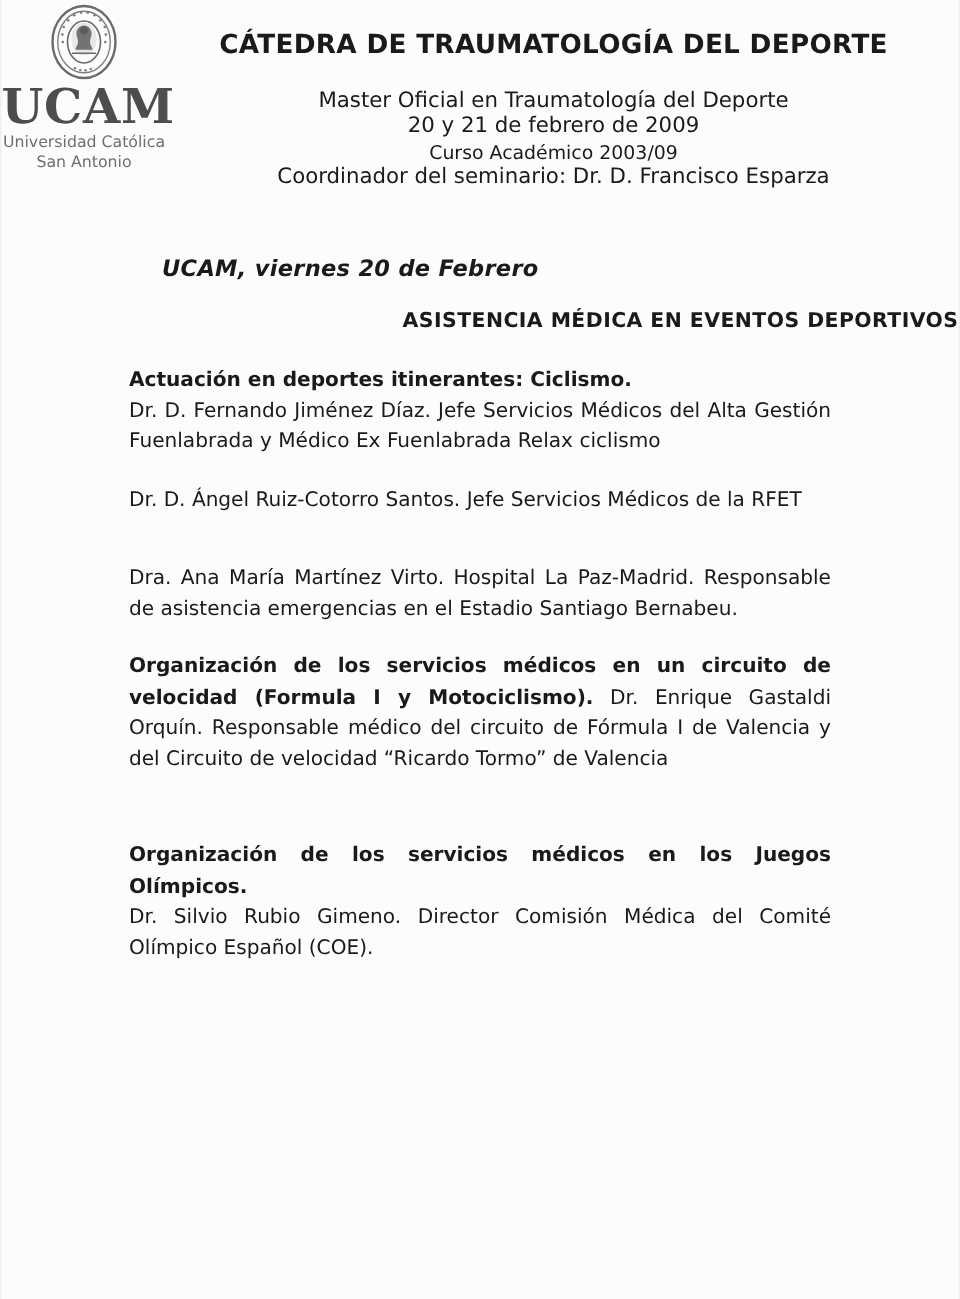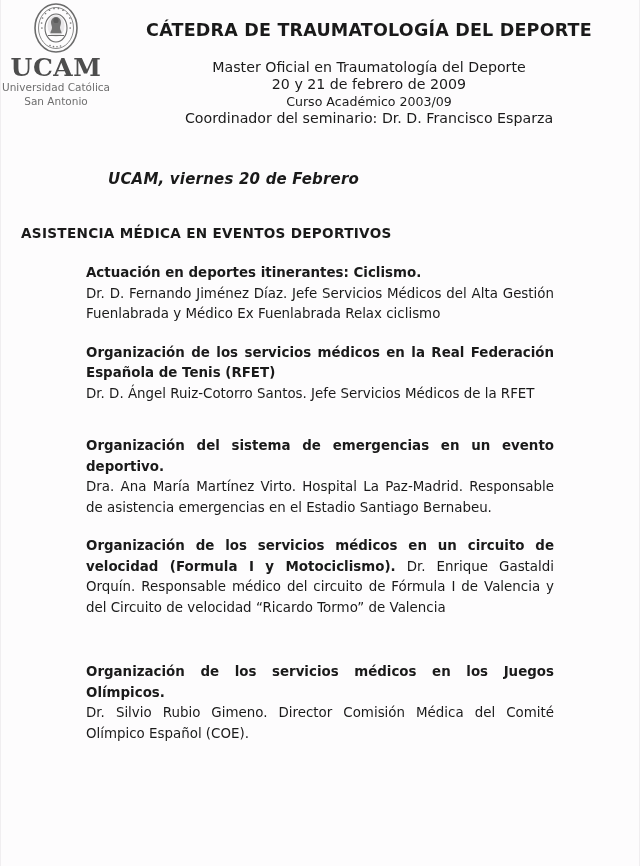--- a/index.html
+++ b/index.html
@@ -34,21 +34,21 @@
   }
   .seal {
     width: 56px;
     height: 52px;
     margin: 2px auto 1px auto;
     display: block;
   }
   .logo-ucam {
     font-family: "DejaVu Serif", serif;
     font-weight: bold;
-    font-size: 25px;
+    font-size: 32px;
     letter-spacing: 0.5px;
     color: #4d4d4d;
     line-height: 1.05;
   }
   .logo-sub {
     font-family: "DejaVu Sans", sans-serif;
     font-size: 10.5px;
     color: #6e6e6e;
     line-height: 1.28;
   }
@@ -81,22 +81,22 @@
   .venue-line {
     margin: 12px 0 0 107px;
     font-size: 15px;
     font-weight: bold;
     font-style: italic;
     letter-spacing: 0.2px;
   }
 
   
   .session-heading {
-    margin: 37px 0 0 0;
-    text-align: left;
+    margin: 18px 0 0 0;
+    text-align: right;
     font-size: 13.6px;
     font-weight: bold;
     letter-spacing: 0.3px;
     padding-left: 20px;
   }
 
   
   .talks {
     margin: 22px 85px 0 85px;
   }
@@ -177,26 +177,24 @@
 
 <div class="talks">
 
   <div class="talk">
     <div class="t-title">Actuación en deportes itinerantes: Ciclismo.</div>
     <div class="t-body">Dr. D. Fernando Jiménez Díaz. Jefe Servicios Médicos del Alta Gestión Fuenlabrada y Médico Ex Fuenlabrada Relax ciclismo</div>
   </div>
 
 
   <div class="talk gap-lg">
-    <div class="t-title">Organización de los servicios médicos en la Real Federación Española de Tenis (RFET)</div>
     <div class="t-body">Dr. D. Ángel Ruiz-Cotorro Santos. Jefe Servicios Médicos de la RFET</div>
   </div>
 
   <div class="talk">
-    <div class="t-title">Organización del sistema de emergencias en un evento deportivo.</div>
     <div class="t-body">Dra. Ana María Martínez Virto. Hospital La Paz-Madrid. Responsable de asistencia emergencias en el Estadio Santiago Bernabeu.</div>
   </div>
 
   <div class="talk block-flow gap-xl">
     <span class="t-title">Organización de los servicios médicos en un circuito de velocidad (Formula I y Motociclismo).</span><span class="t-body"> Dr. Enrique Gastaldi Orquín. Responsable médico del circuito de Fórmula I de Valencia y del Circuito de velocidad “Ricardo Tormo” de Valencia</span>
   </div>
 
   <div class="talk">
     <div class="t-title">Organización de los servicios médicos en los Juegos Olímpicos.</div>
     <div class="t-body">Dr. Silvio Rubio Gimeno. Director Comisión Médica del Comité Olímpico Español (COE).</div>

